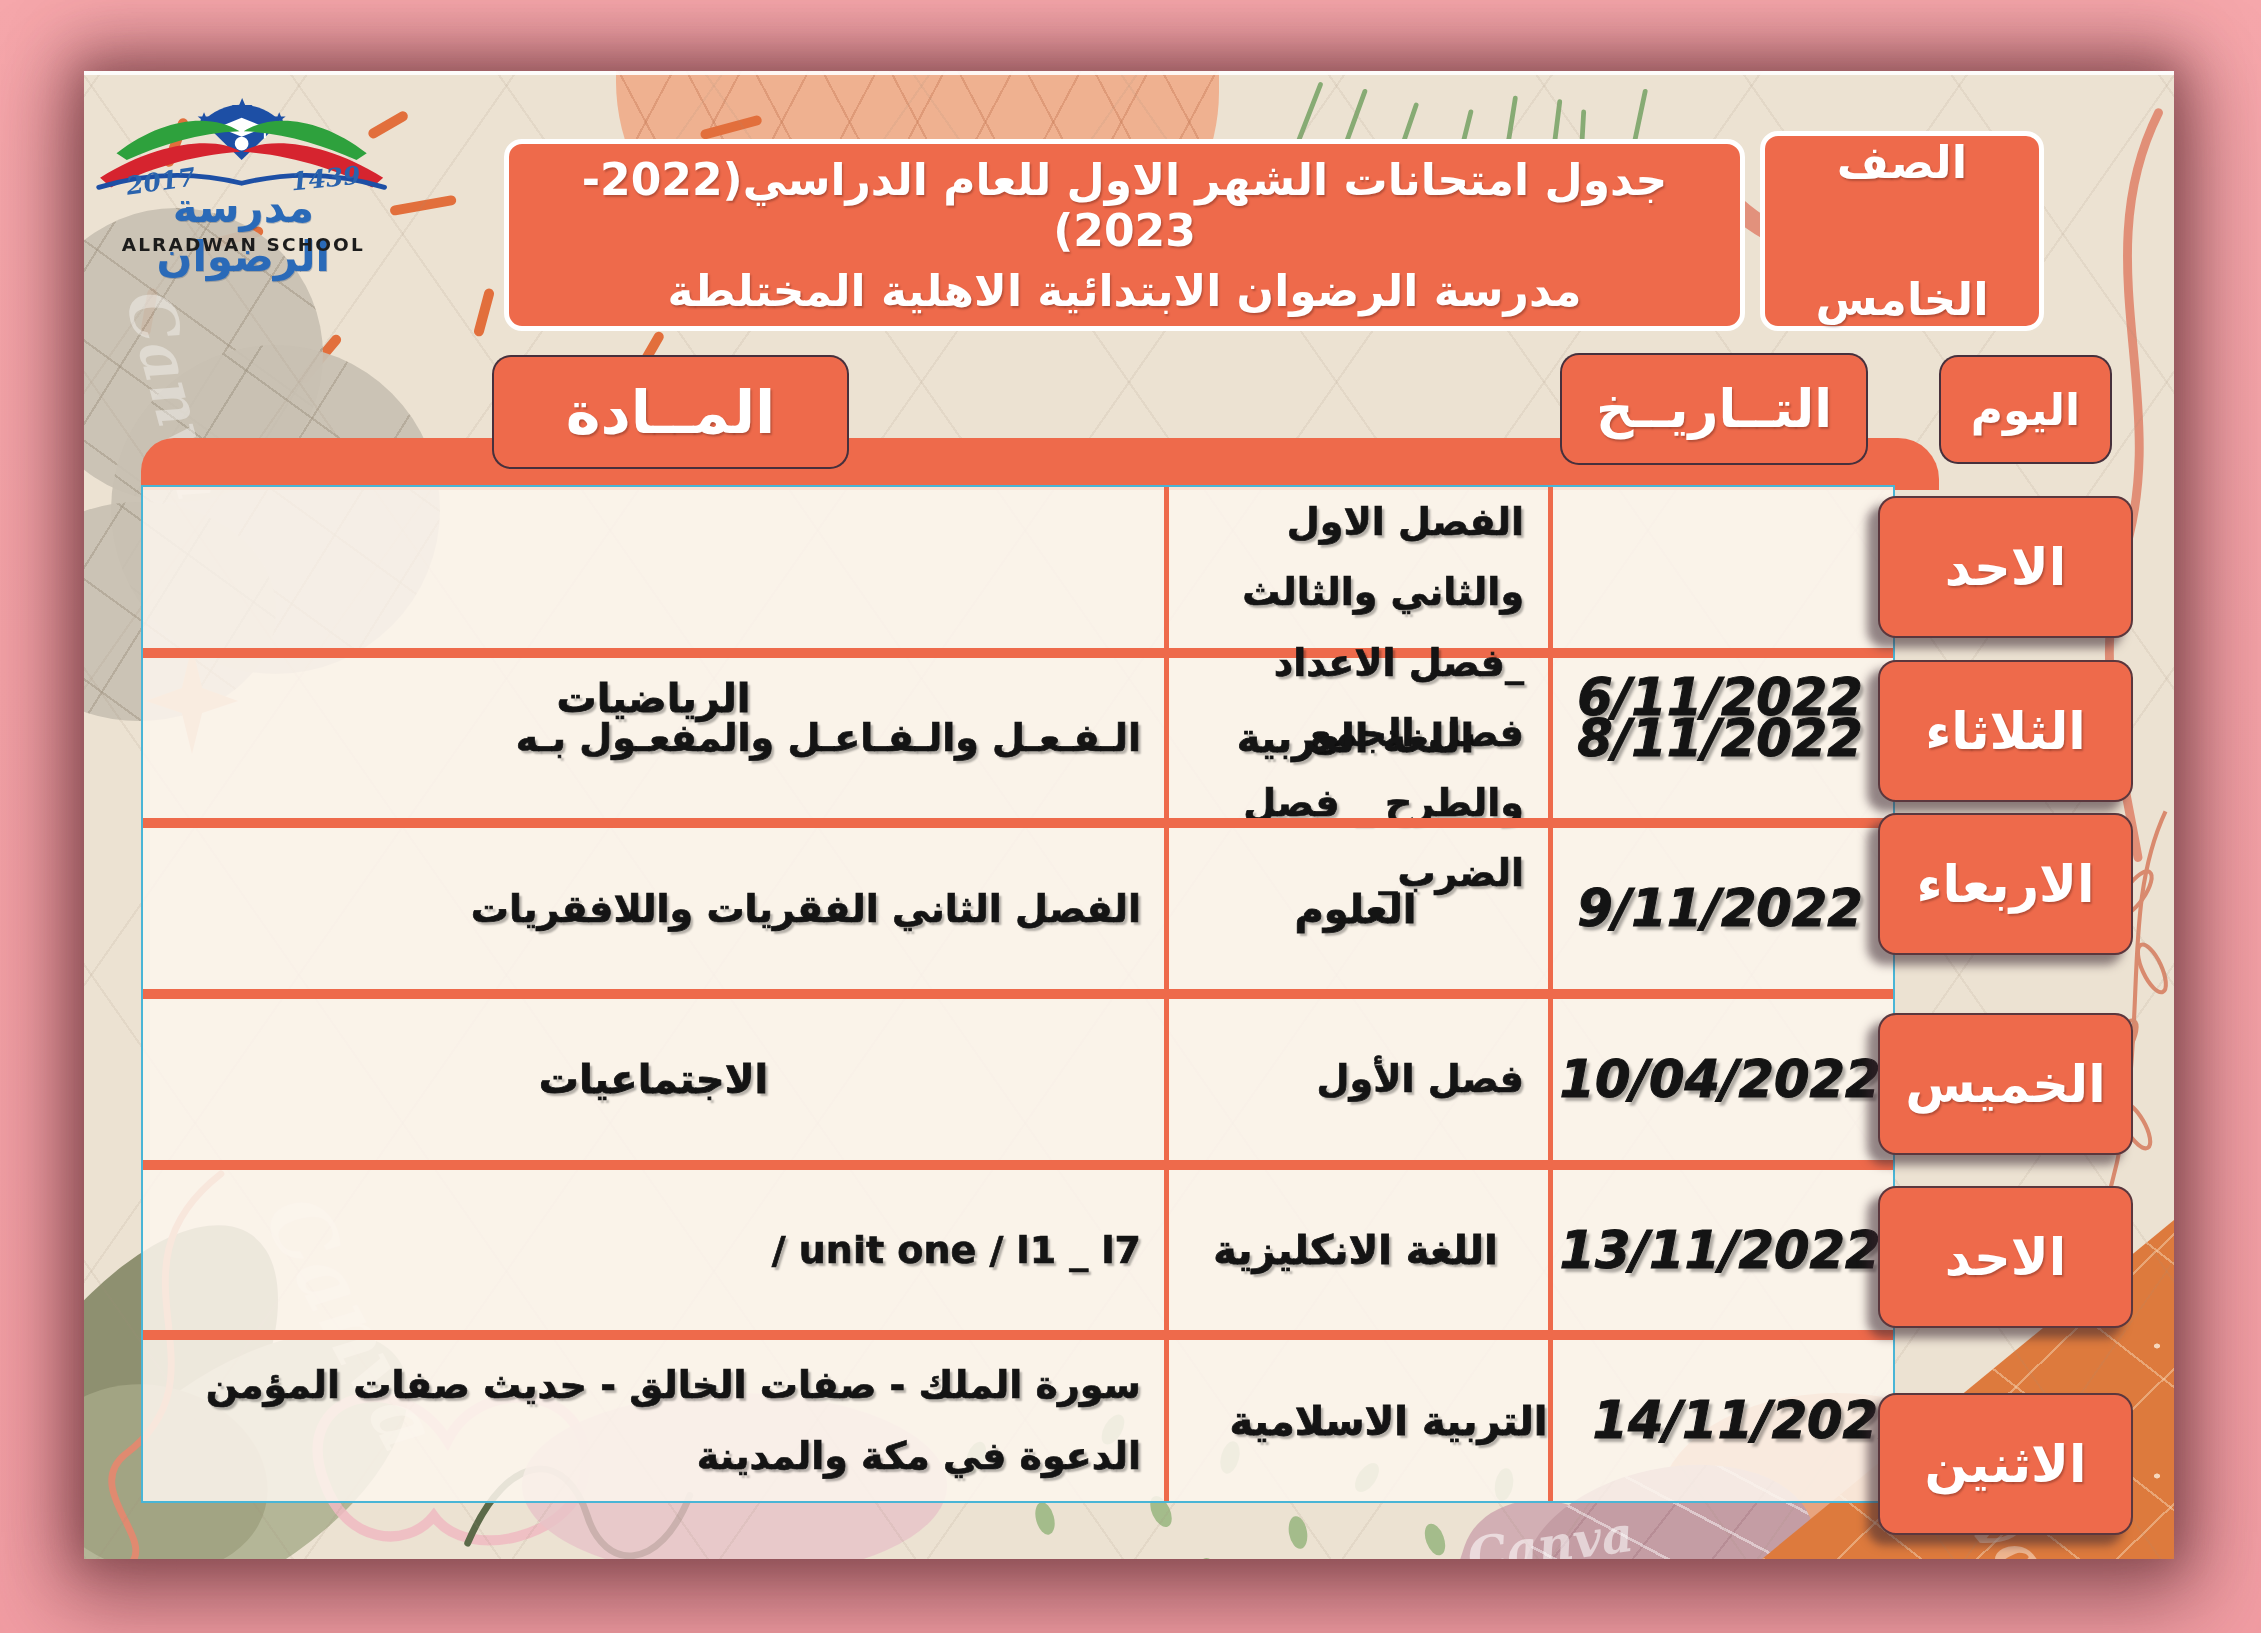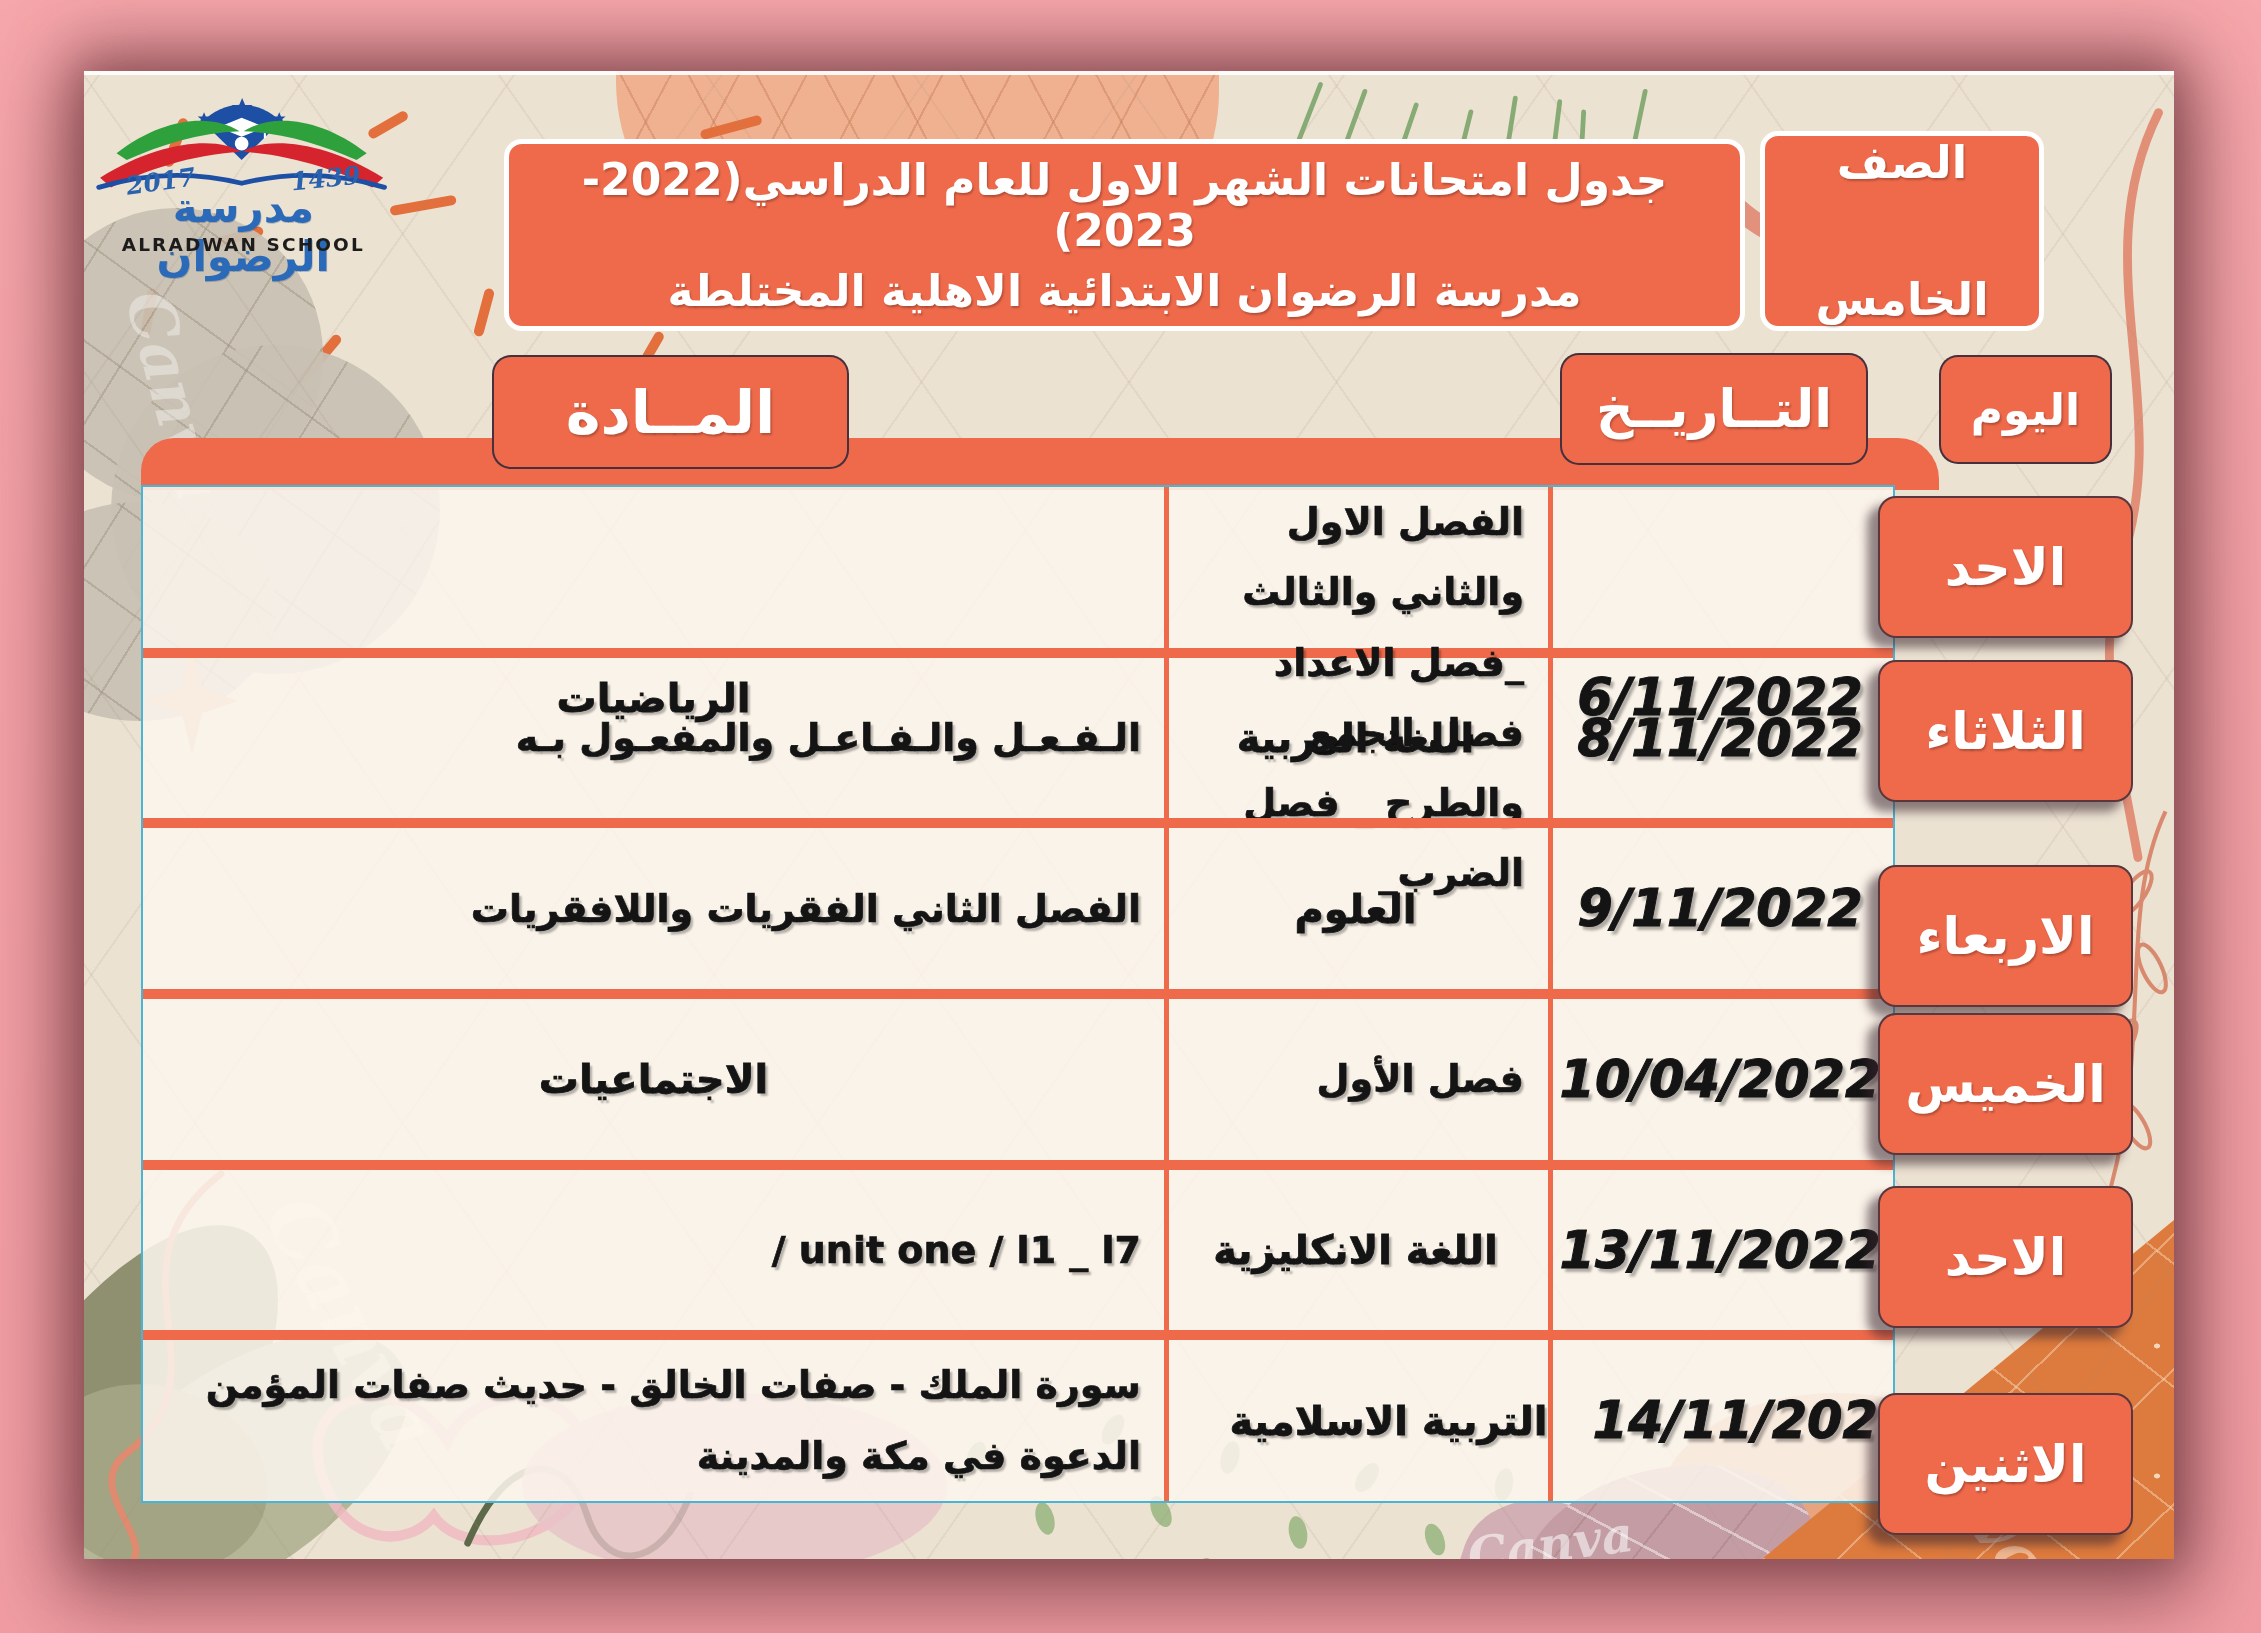--- a/index.html
+++ b/index.html
@@ -109,21 +109,21 @@
 
   
   .day-col{position:absolute;left:1794px;top:0;width:255px;height:100%;z-index:4;}
   .day-box{position:absolute;left:0;width:100%;height:142px;background:#ee6a4b;
     border:2.1px solid rgba(28,34,56,.7);border-radius:18px;box-sizing:border-box;
     box-shadow:-10.3px 9.6px 9.6px rgba(58,38,48,.55);
     display:flex;align-items:center;justify-content:center;color:#fff;font-weight:bold;font-size:51px;
     text-shadow:1.4px 2.1px 2.1px rgba(80,30,20,.35);}
   .day-box:nth-of-type(1){top:425px;}
   .day-box:nth-of-type(2){top:589px;}
-  .day-box:nth-of-type(3){top:794px;}
+  .day-box:nth-of-type(3){top:742px;}
   .day-box:nth-of-type(4){top:942px;text-align:center;}
   .day-box:nth-of-type(5){top:1115px;}
   .day-box:nth-of-type(6){top:1322px;}
 </style>
 </head>
 <body>
 
 <div class="card">
 
   <div class="deco peach-dome"></div>

